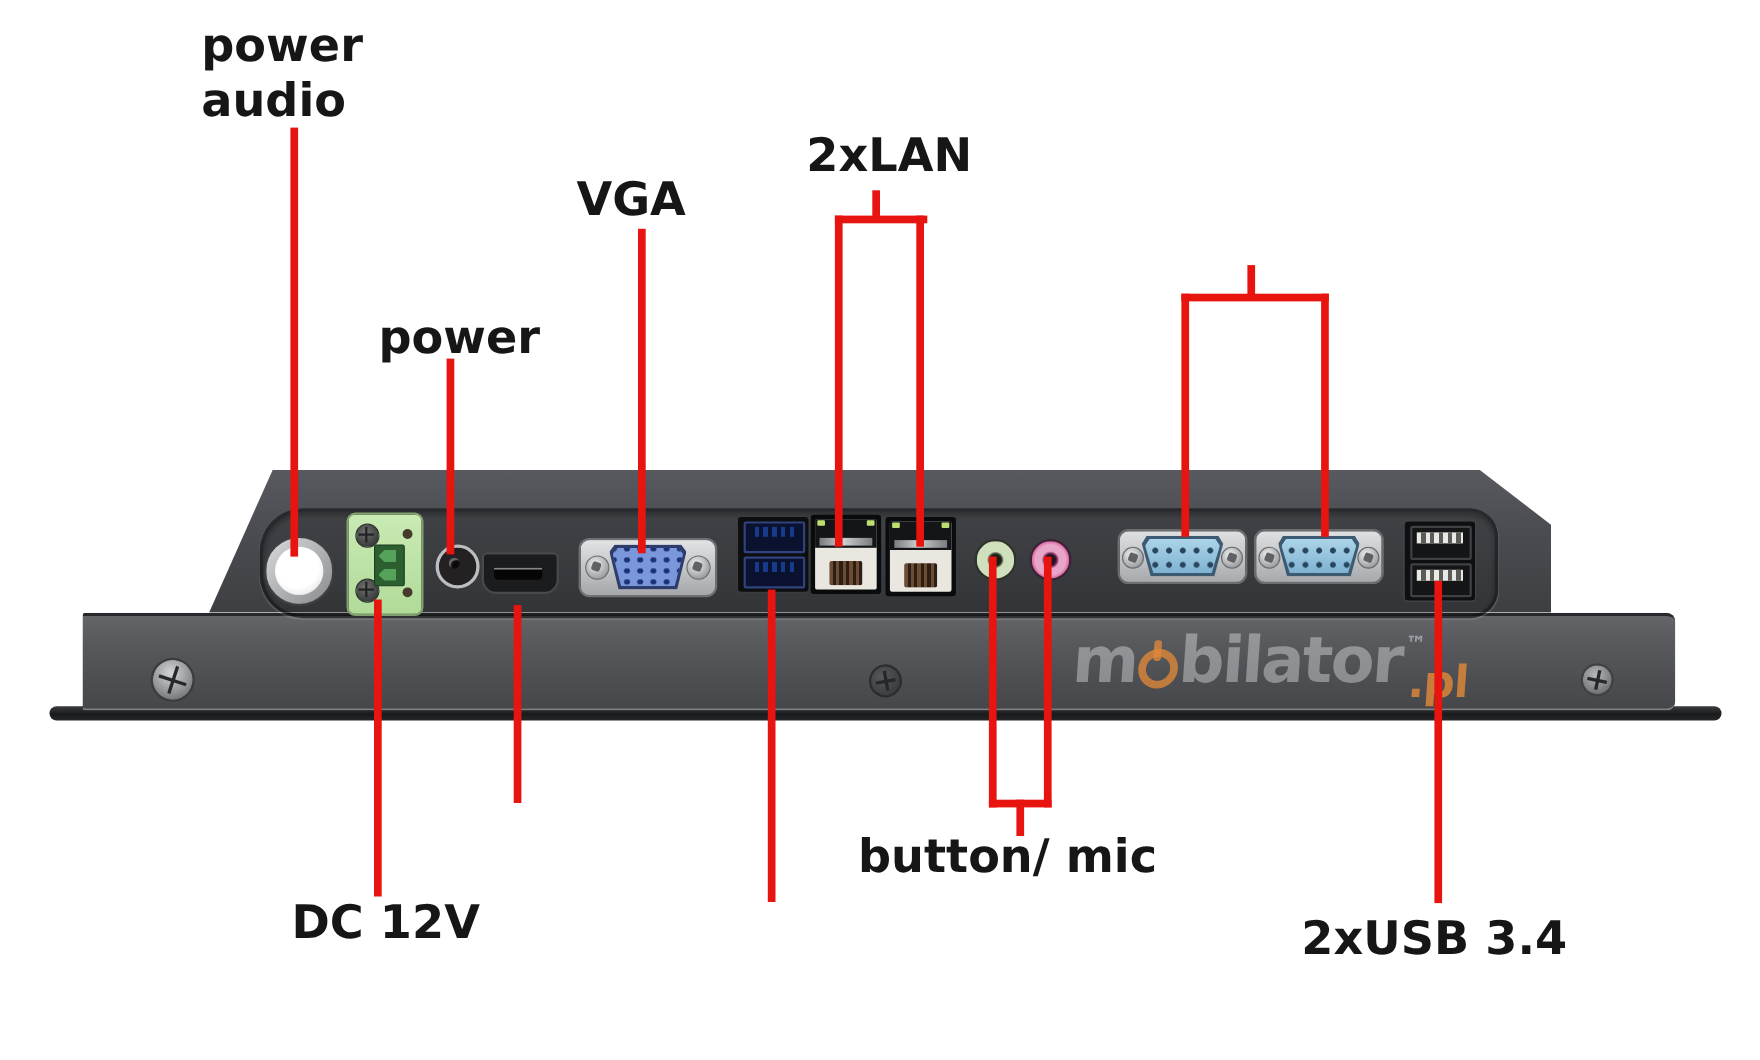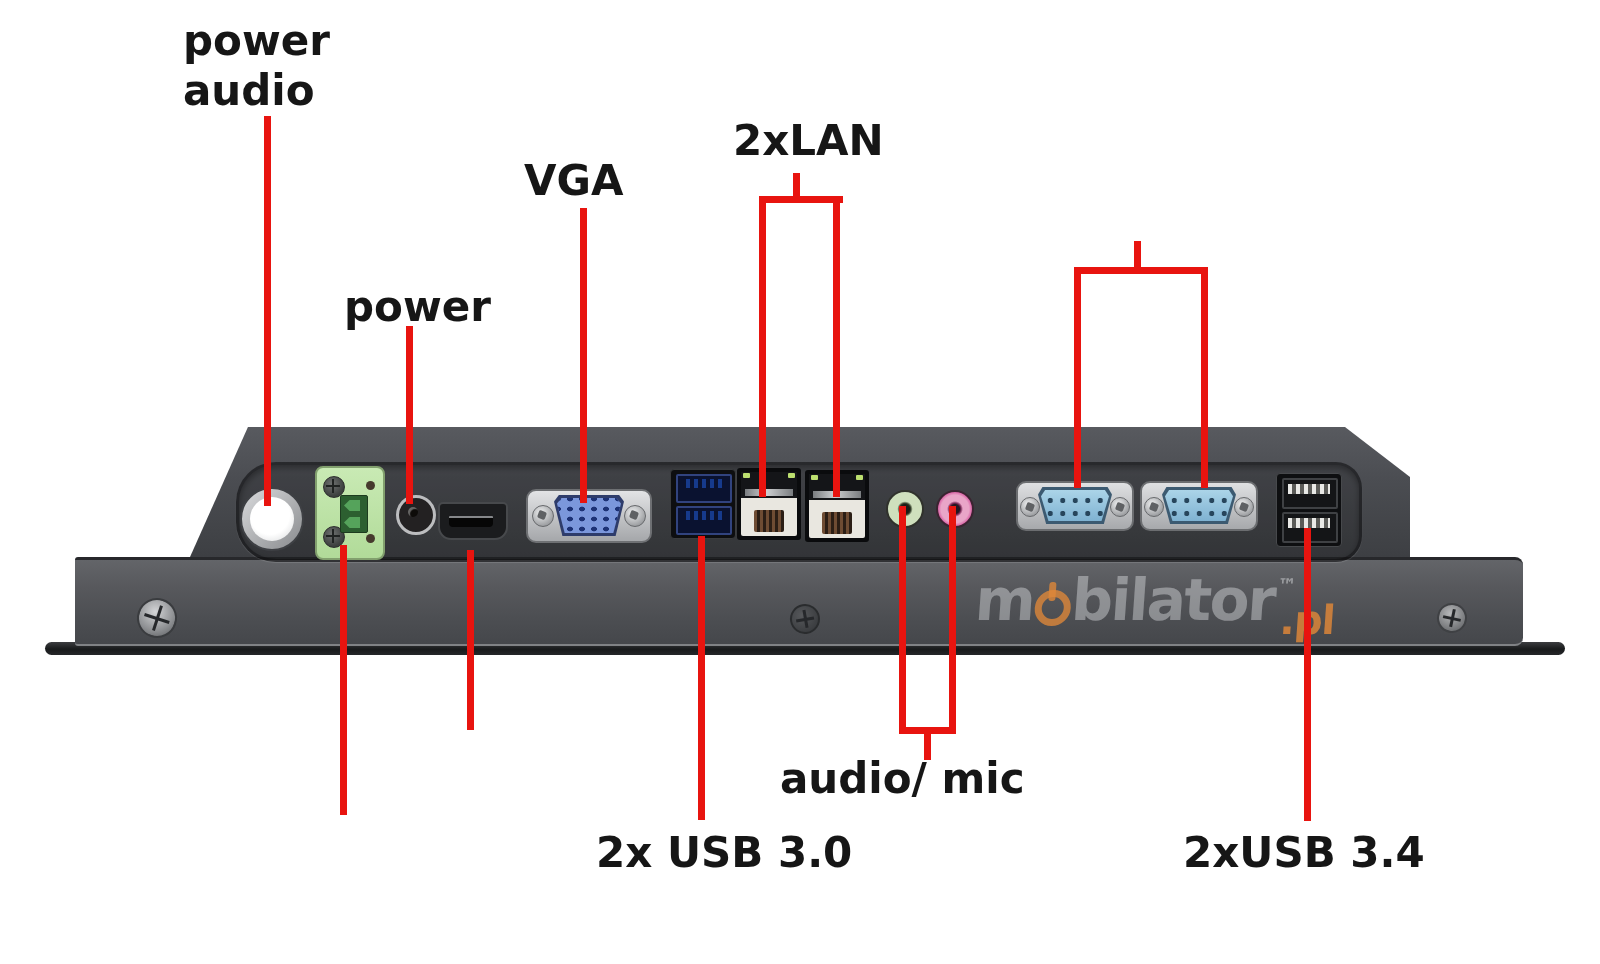--- a/index.html
+++ b/index.html
@@ -318,19 +318,19 @@
   <div class="rl v rl-audio-stub"></div>
   <div class="rl v rl-usb2"></div>
 
   <div class="lbl lbl-pwrbtn">
     <div>power</div>
     <div>audio</div>
   </div>
   <div class="lbl lbl-power">power</div>
   <div class="lbl lbl-vga">VGA</div>
   <div class="lbl lbl-lan">2xLAN</div>
-  <div class="lbl lbl-usb3">2x USB 3.0</div>
-  <div class="lbl lbl-audio">audio/ mic</div>
+  <div class="lbl lbl-dc">DC 12V</div>
+  <div class="lbl lbl-audio">button/ mic</div>
   <div class="lbl lbl-usb2">2xUSB 3.4</div>
 
   <div class="wm"><span>m</span><span class="glyph"></span><span>bilator</span><span class="tm">™</span><span class="tld">.pl</span></div>
 
 </div>
 
 </body></html>

